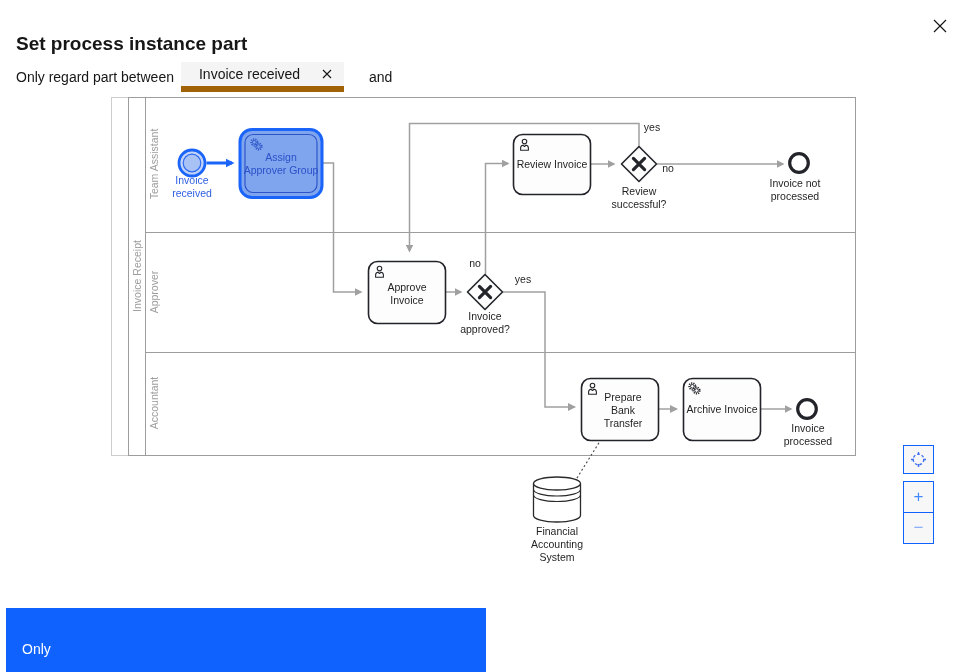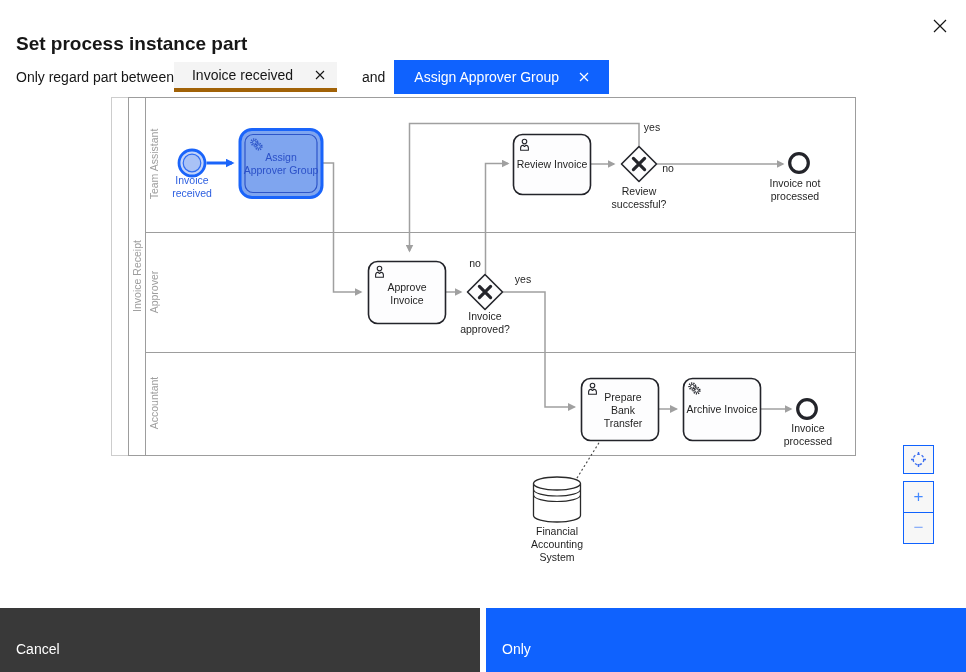--- a/index.html
+++ b/index.html
@@ -7,24 +7,24 @@
        font-family:"Liberation Sans",sans-serif;color:#161616;}
 
   
   .modal-title{position:absolute;left:16px;top:19px;font-size:19px;line-height:24px;
                font-weight:700;color:#161616;}
   .close-btn{position:absolute;right:16px;top:16px;width:20px;height:20px;
              display:flex;align-items:center;justify-content:center;cursor:pointer;background:none;border:none;padding:0;}
 
   
   .filter-row{position:absolute;left:16px;top:59px;height:36px;display:flex;align-items:center;}
-  .filter-prefix{font-size:14px;margin-right:0;white-space:nowrap;}
+  .filter-prefix{font-size:14px;margin-right:7px;white-space:nowrap;}
   .tag{display:inline-flex;align-items:center;justify-content:space-between;
        font-size:14px;white-space:nowrap;box-sizing:border-box;}
-  .tag-start{background:#f4f4f4;border-bottom:4px solid #a16207;color:#161616;
+  .tag-start{background:#f4f4f4;border-bottom:6px solid #a16207;color:#161616;
              height:30px;width:163px;padding:0 12px 0 18px;}
   .tag-end{background:#0f62fe;color:#ffffff;height:34px;width:215px;padding:0 20px;}
   .tag .x{display:inline-flex;margin-left:14px;}
   .and-label{font-size:14px;margin:0 9px 0 25px;}
 
   
   .diagram{position:absolute;left:111px;top:97px;width:745px;height:468px;overflow:visible;}
   .bpmn-label{font-size:10.5px;fill:#1f1f1f;}
   .task-label{font-size:10.5px;fill:#1f1f1f;}
   .lane-label{font-size:10.5px;fill:#9d9d9d;}
@@ -66,28 +66,20 @@
   <span class="filter-prefix">Only regard part between</span>
   <span class="tag tag-start">
     <span>Invoice received</span>
     <span class="x">
       <svg width="10" height="10" viewBox="0 0 10 10">
         <path d="M1,1 L9,9 M9,1 L1,9" stroke="#161616" stroke-width="1.1" fill="none"></path>
       </svg>
     </span>
   </span>
   <span class="and-label">and</span>
-  <span class="tag tag-end">
-    <span>Assign Approver Group</span>
-    <span class="x">
-      <svg width="10" height="10" viewBox="0 0 10 10">
-        <path d="M1,1 L9,9 M9,1 L1,9" stroke="#ffffff" stroke-width="1.2" fill="none"></path>
-      </svg>
-    </span>
-  </span>
 </div>
 
 <svg class="diagram" viewBox="0 0 745 468">
   <defs>
     <marker id="arrow-gray" markerWidth="8" markerHeight="8" refX="6.5" refY="4" orient="auto" markerUnits="userSpaceOnUse">
       <path d="M0,0 L8,4 L0,8 Z" fill="#a0a0a0"></path>
     </marker>
     <marker id="arrow-blue" markerWidth="9" markerHeight="9" refX="6.5" refY="4.5" orient="auto" markerUnits="userSpaceOnUse">
       <path d="M0,0 L9,4.5 L0,9 Z" fill="#1a64fa"></path>
     </marker>
@@ -224,16 +216,15 @@
 <div class="zoom-group">
   <button class="zoom-btn zoom-in">
     <span>+</span>
   </button>
   <button class="zoom-btn zoom-out">
     <span>−</span>
   </button>
 </div>
 
 <div class="footer">
-  <button class="btn-cancel">Cancel</button>
   <div class="footer-gap"></div>
   <button class="btn-apply">Only</button>
 </div>
 
 </body></html>

